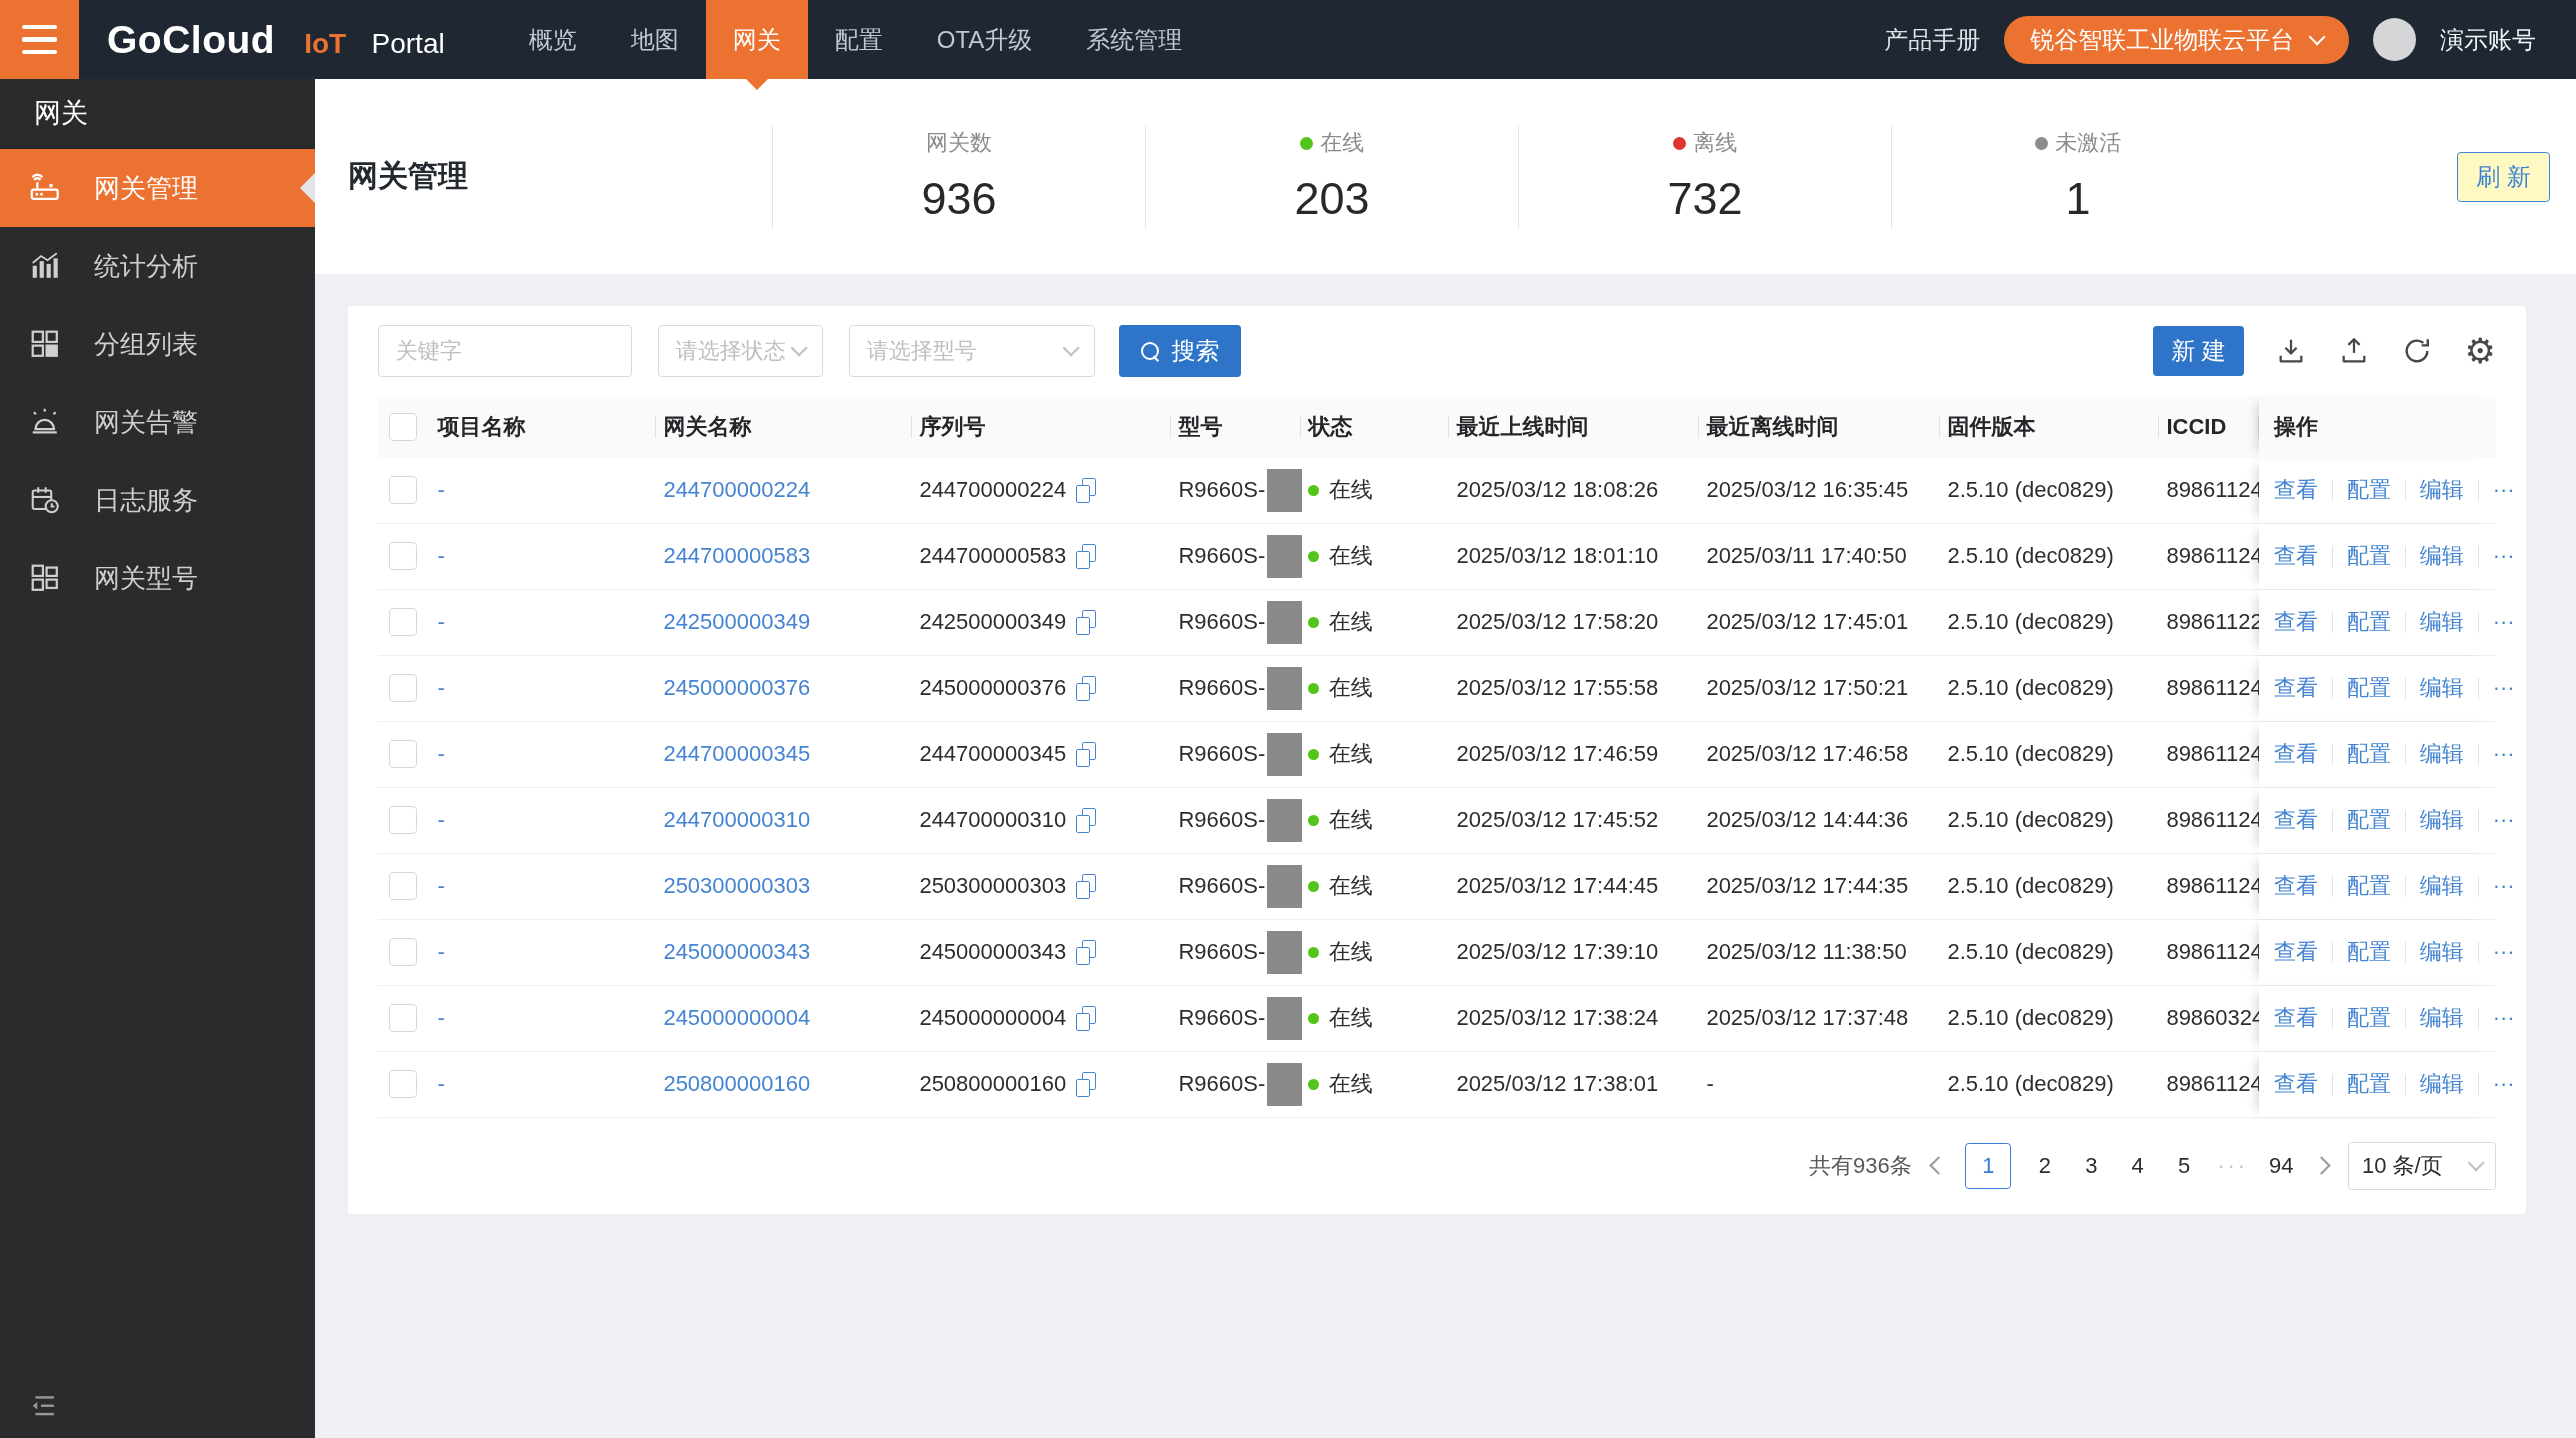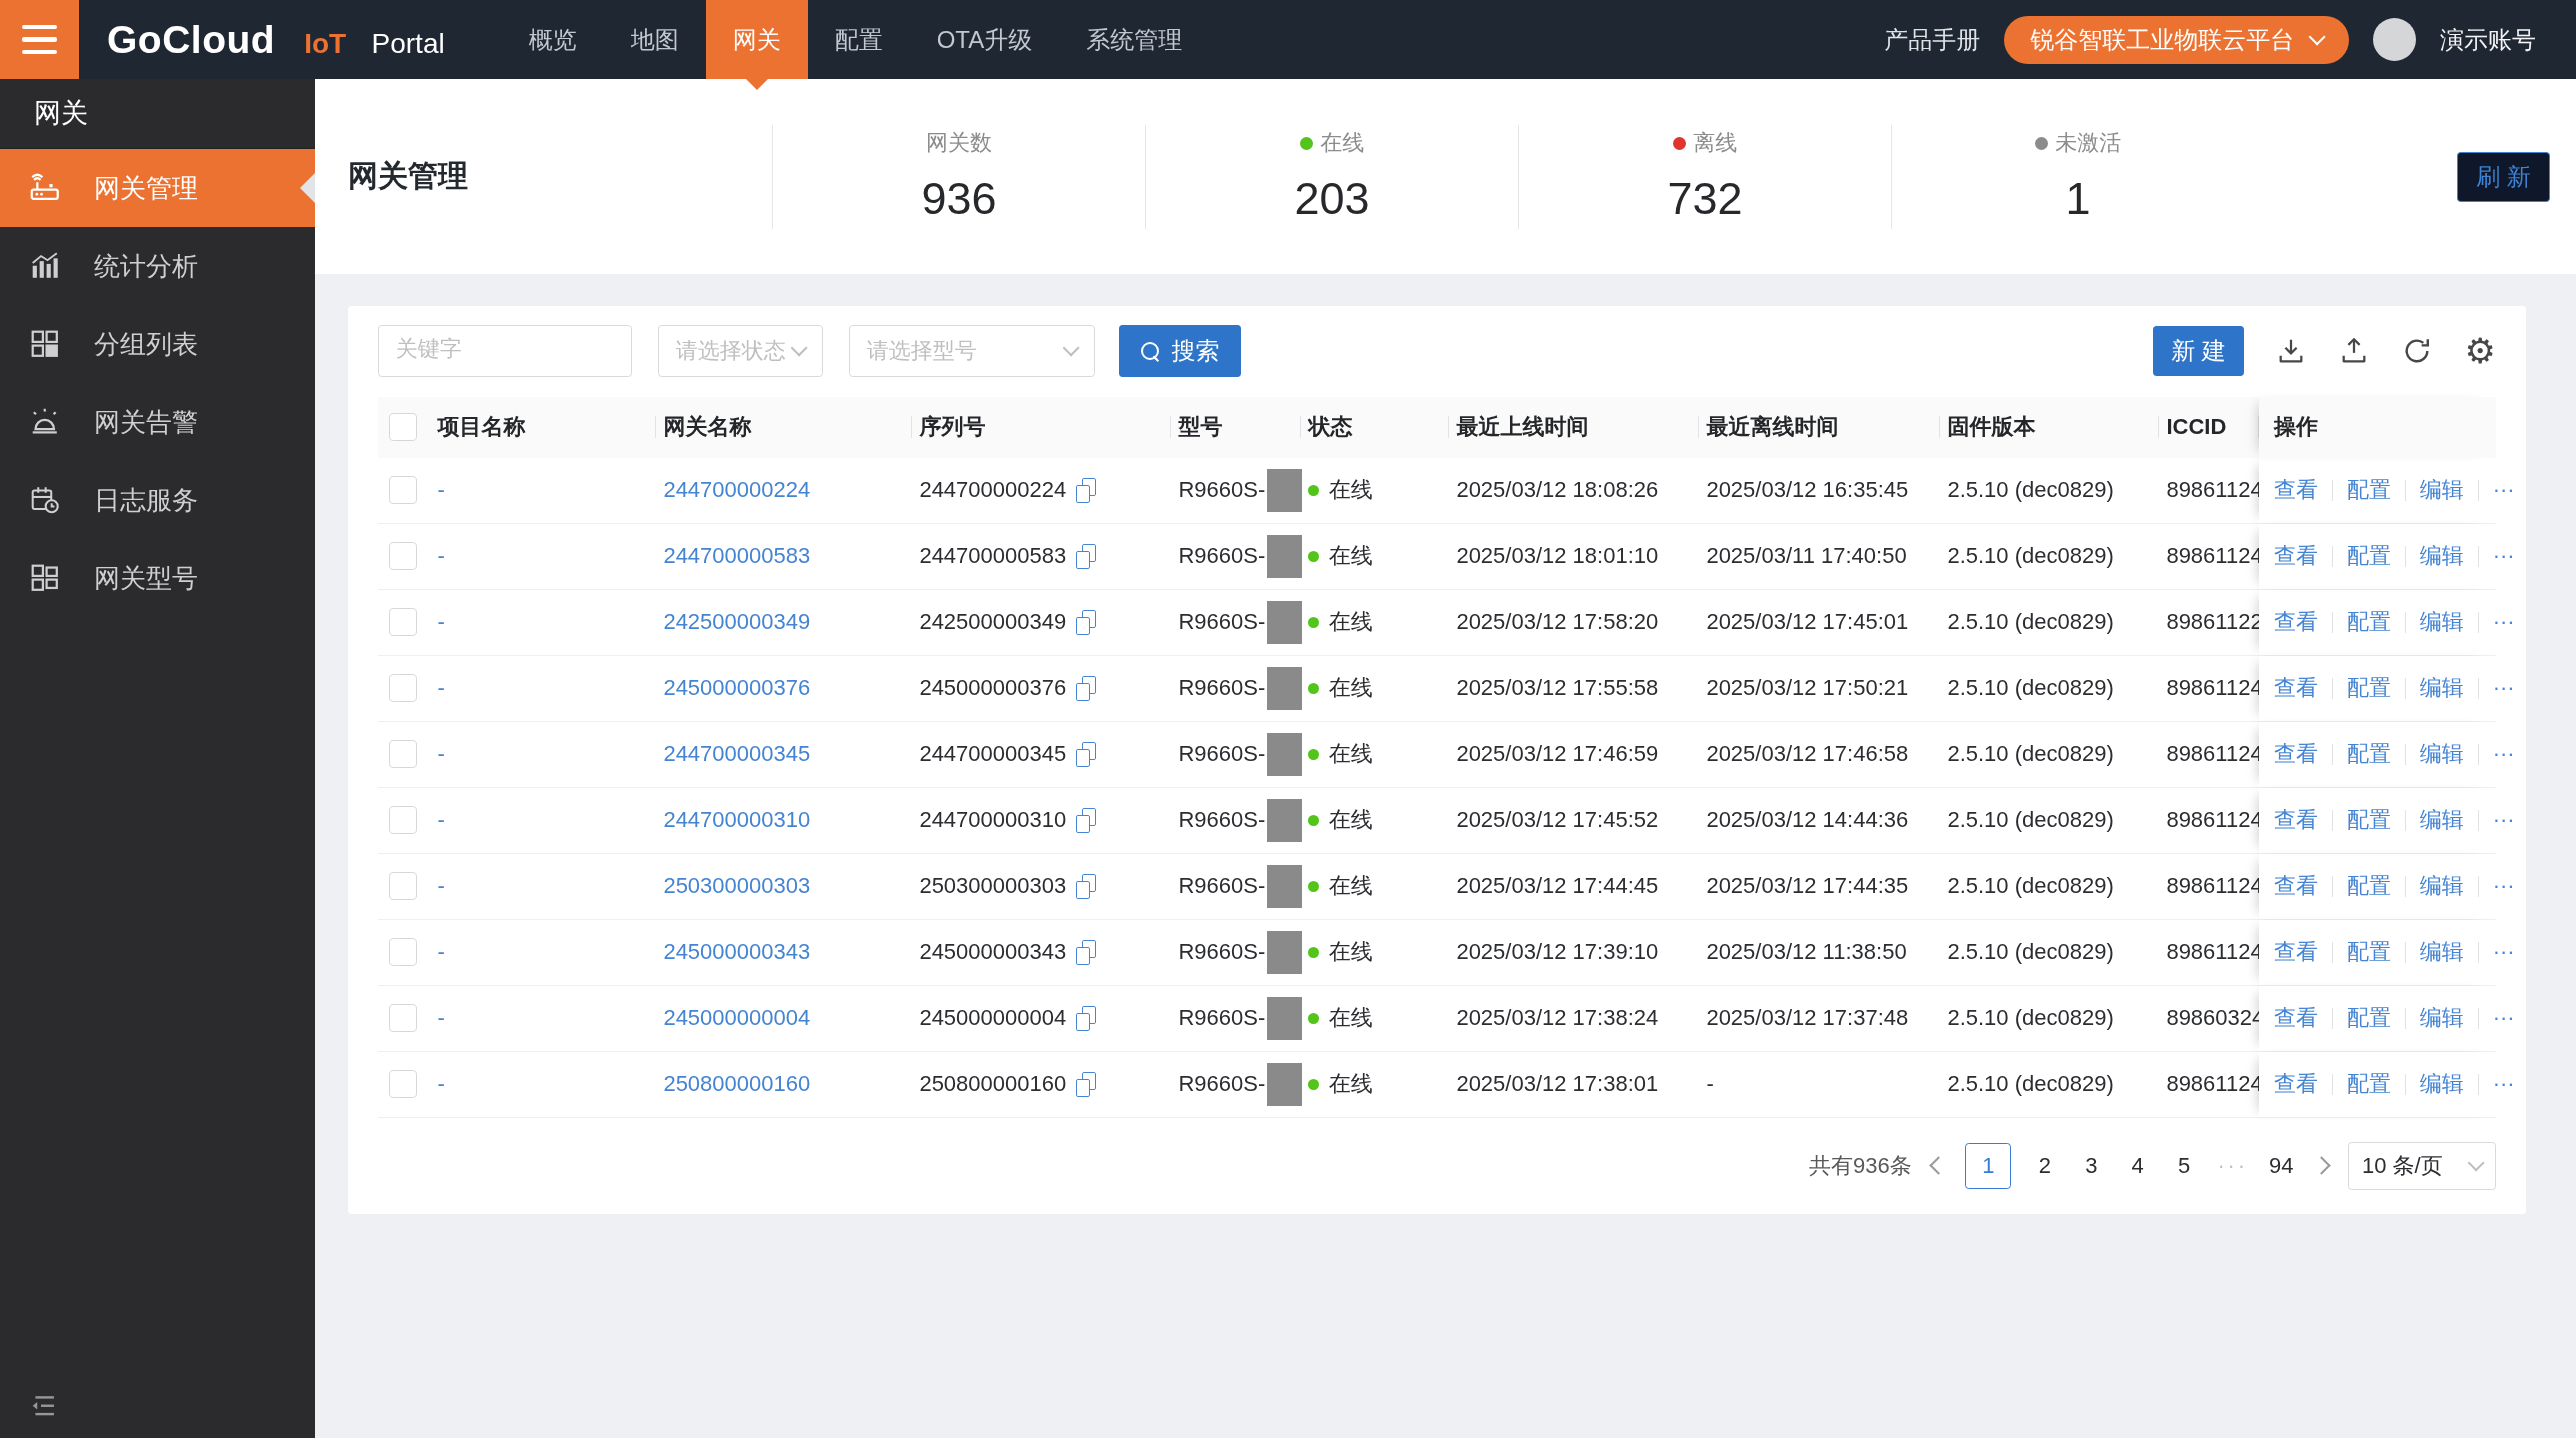--- a/index.html
+++ b/index.html
@@ -38,27 +38,27 @@
 
   
   .main{position:absolute;left:315px;top:79px;right:0;bottom:0;background:#eef0f3;}
   .page-head{height:195px;background:#fff;display:flex;align-items:center;}
   .ph-title{width:424px;margin:0;padding-left:33px;font-size:30px;font-weight:700;color:#24292f;}
   .ph-stats{display:flex;align-items:center;}
   .stat{width:373px;height:104px;border-left:0.9px solid #e4e6e8;display:flex;flex-direction:column;align-items:center;justify-content:space-between;box-sizing:border-box;padding:3.7px 0;}
   .stat-label{display:flex;align-items:center;gap:7.4px;color:#8c8c8c;font-size:22px;}
   .stat-dot{width:13px;height:13px;border-radius:50%;display:inline-block;}
   .stat-value{font-size:45px;color:#26282b;}
-  .refresh-btn{margin-left:auto;margin-right:26px;width:93px;height:50px;background:#0f172a;border:0.9px solid #3f83d4;border-radius:3.7px;color:#3f83d4;font-size:24px;cursor:pointer;font-family:inherit;}
+  .refresh-btn{margin-left:auto;margin-right:26px;width:93px;height:50px;background:#fef9c3;border:0.9px solid #3f83d4;border-radius:3.7px;color:#3f83d4;font-size:24px;cursor:pointer;font-family:inherit;}
 
   .card{margin:32px 50px 0 33px;height:908px;background:#fff;border-radius:3.7px;padding:18.5px 30px 0;box-sizing:border-box;}
 
   
   .toolbar{display:flex;align-items:center;height:52px;}
-  .kw-input{width:254px;height:52px;border:0.9px solid #d9d9d9;border-radius:3.7px;font-size:22px;padding:0 16.7px;color:#262626;box-sizing:border-box;font-family:Liberation Mono, monospace;outline:none;}
+  .kw-input{width:254px;height:52px;border:0.9px solid #d9d9d9;border-radius:3.7px;font-size:22px;padding:0 16.7px;color:#262626;box-sizing:border-box;font-family:Liberation Sans, sans-serif;outline:none;}
   .kw-input::placeholder{color:#bfbfbf;}
   .select{height:52px;border:0.9px solid #d9d9d9;border-radius:3.7px;display:flex;align-items:center;justify-content:space-between;padding:0 16.7px;color:#bfbfbf;font-size:22px;margin-left:26px;box-sizing:border-box;cursor:pointer;}
   .sel-status{width:165px;}
   .sel-model{width:246px;}
   .search-btn{margin-left:24px;width:122px;height:52px;background:#2e75c9;border:none;border-radius:3.7px;color:#fff;font-size:24px;display:flex;align-items:center;justify-content:center;gap:13px;cursor:pointer;font-family:inherit;}
   .mag{position:relative;width:14px;height:14px;border:2.4px solid #fff;border-radius:50%;display:inline-block;flex:none;}
   .mag::after{content:"";position:absolute;width:2.4px;height:7.4px;background:#fff;left:12px;top:11px;transform:rotate(-45deg);}
   .tb-right{margin-left:auto;display:flex;align-items:center;gap:31.5px;}
   .create-btn{width:91px;height:50px;background:#2e75c9;border:none;border-radius:3.7px;color:#fff;font-size:24px;cursor:pointer;font-family:inherit;}
   .tb-icon{width:31.5px;height:31.5px;color:#474747;cursor:pointer;display:flex;align-items:center;justify-content:center;}

